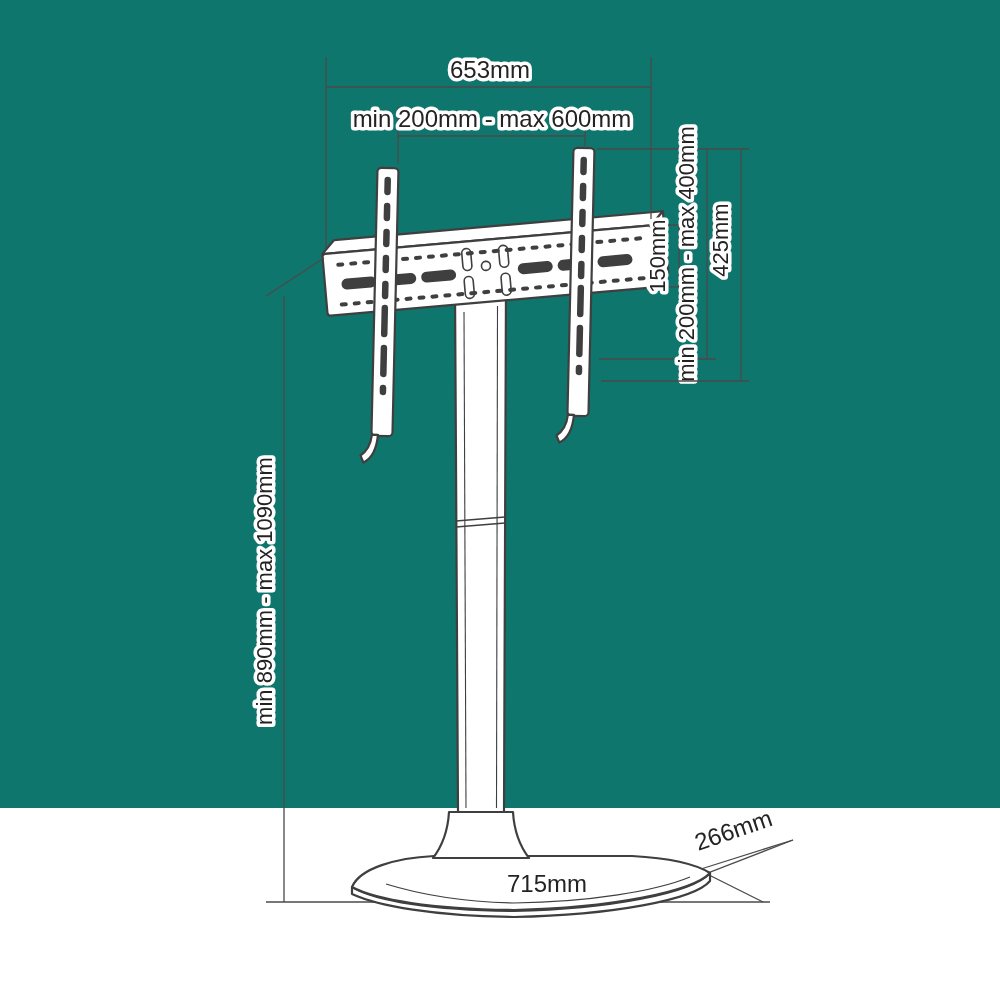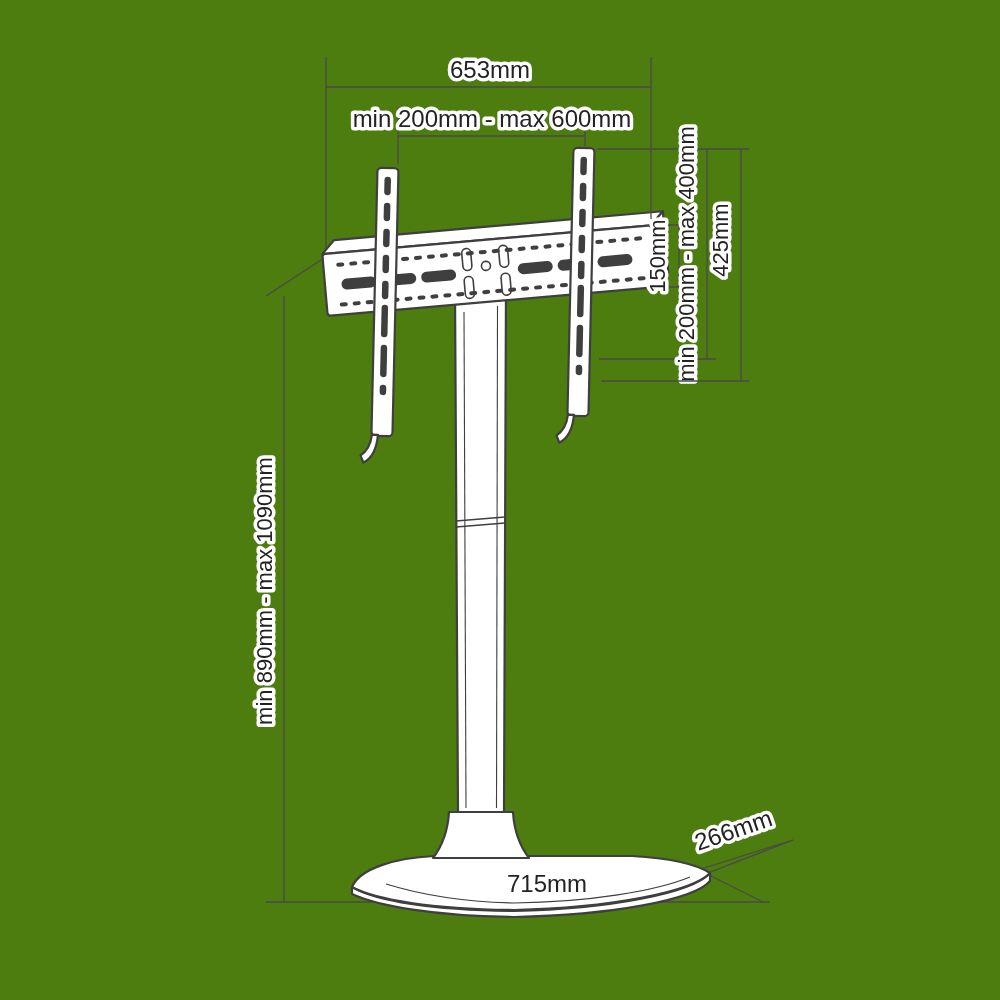--- a/index.html
+++ b/index.html
@@ -6,22 +6,22 @@
     margin: 0;
     padding: 0;
     width: 1000px;
     height: 1000px;
     background: #ffffff;
     font-family: "Liberation Sans", sans-serif;
   }
   .stage {
     position: relative;
     width: 1000px;
-    height: 1000px;
-    background: #4d7c0f;
+    height: 808px;
+    background: #0f766e;
   }
   svg { display: block; }
   svg text { user-select: none; }
 
   .outline {
     fill: #ffffff;
     stroke: #3f3f3f;
     stroke-width: 2.2;
     stroke-linejoin: round;
   }

